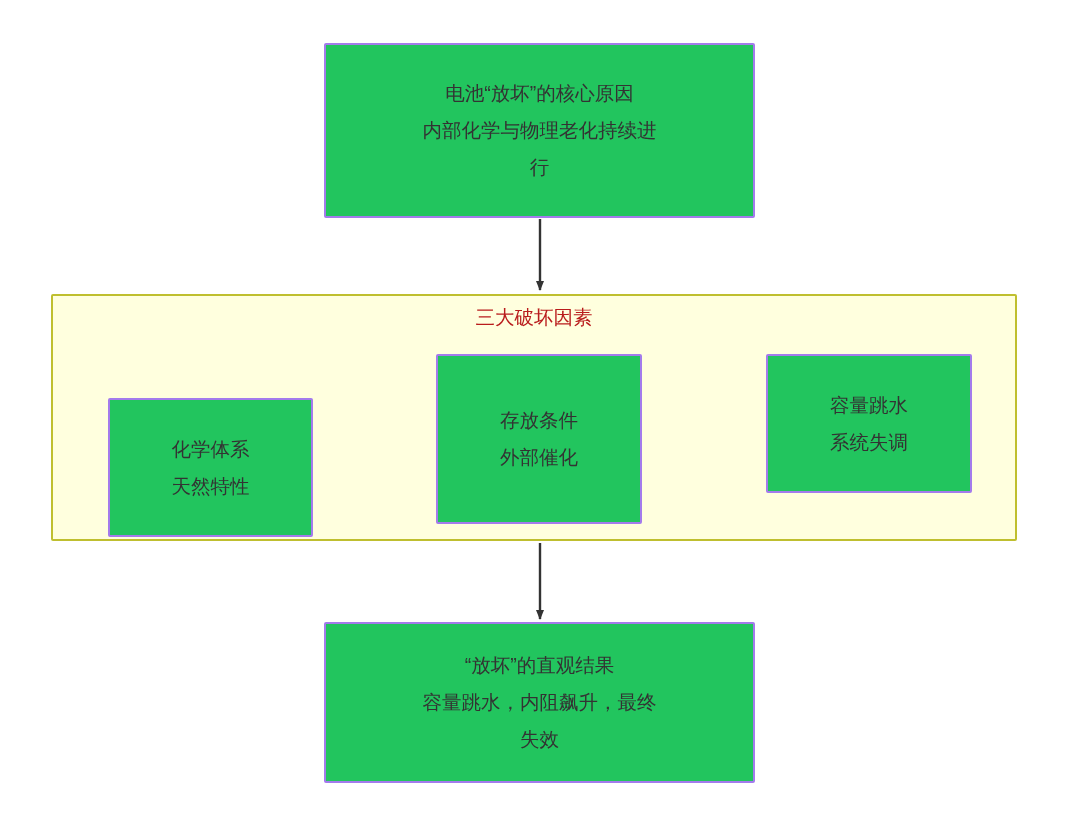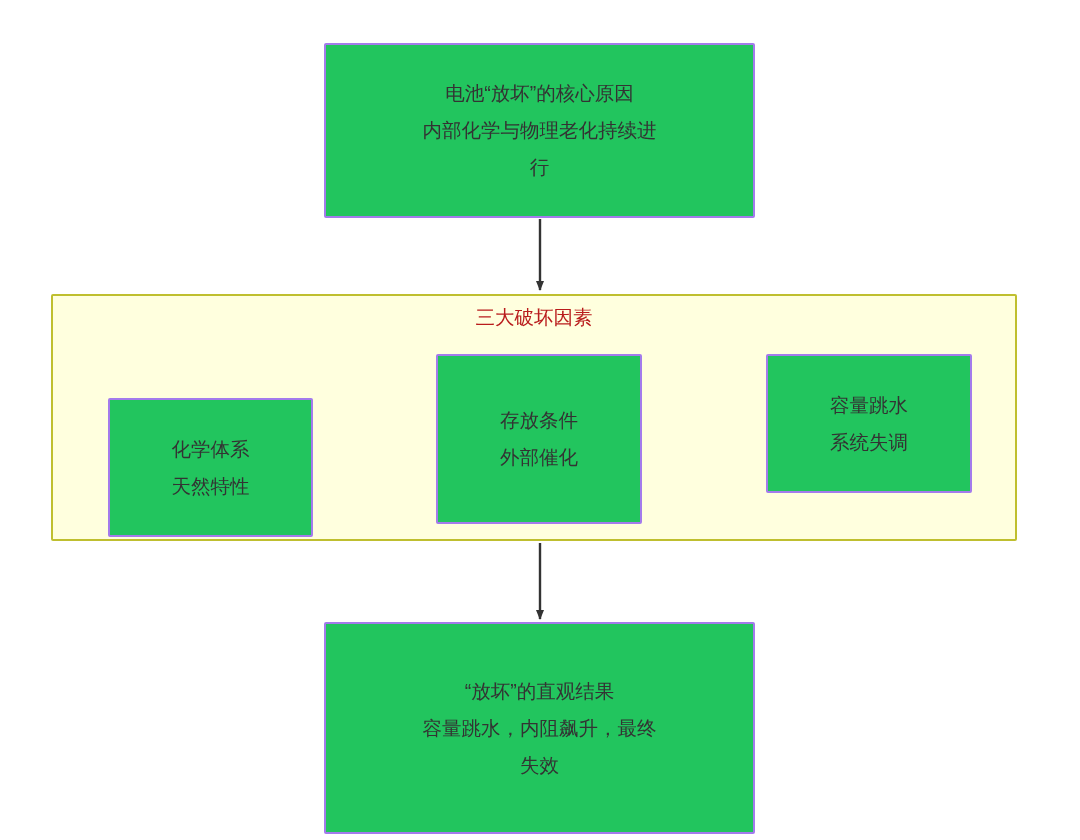--- a/index.html
+++ b/index.html
@@ -63,21 +63,21 @@
     text-align: center;
     font-size: 19.5px;
     line-height: 26px;
     color: #b91c1c;
   }
   #node-root      { left: 324px; top: 43px;  width: 431px; height: 175px; }
   #cluster-three  { left: 51px;  top: 294px; width: 966px; height: 247px; }
   #node-chem      { left: 108px; top: 354px; width: 205px; height: 139px; margin-top: 44px; }
   #node-storage   { left: 436px; top: 354px; width: 206px; height: 170px; }
   #node-maint     { left: 766px; top: 354px; width: 206px; height: 139px; }
-  #node-result    { left: 324px; top: 622px; width: 431px; height: 212px; }
+  #node-result    { left: 324px; top: 622px; width: 431px; height: 161px; }
 </style>
 </head>
 <body>
 
 <div id="flow-canvas">
 
   <svg class="edge-layer" width="1080" height="840" viewBox="0 0 1080 840">
     <defs>
       <marker id="arrowhead" markerWidth="10" markerHeight="8" refX="9" refY="4" orient="auto" markerUnits="userSpaceOnUse">
         <path d="M0,0 L10,4 L0,8 z" fill="#333333"></path>

